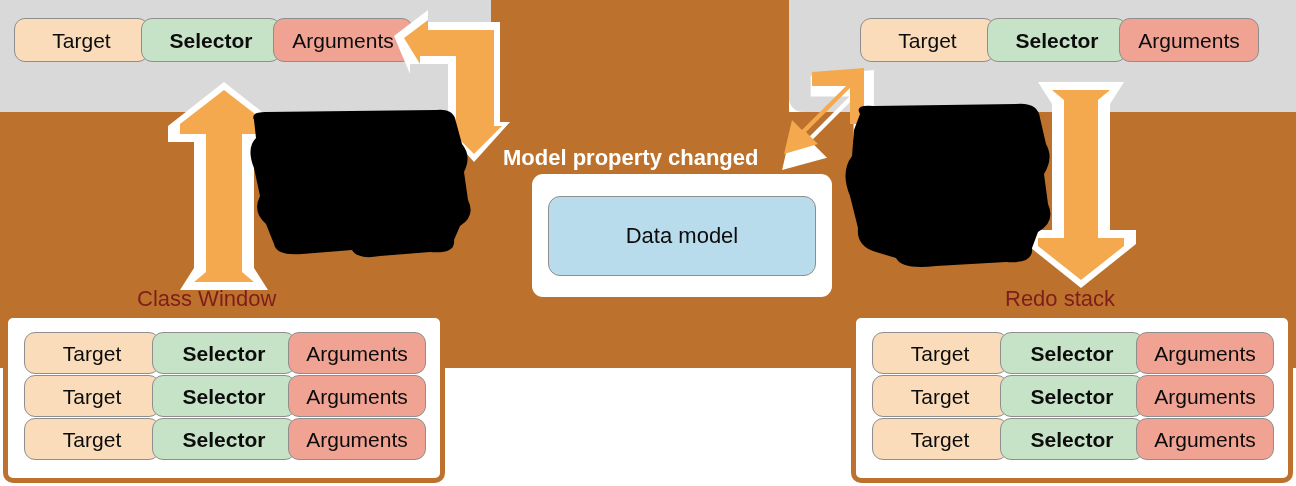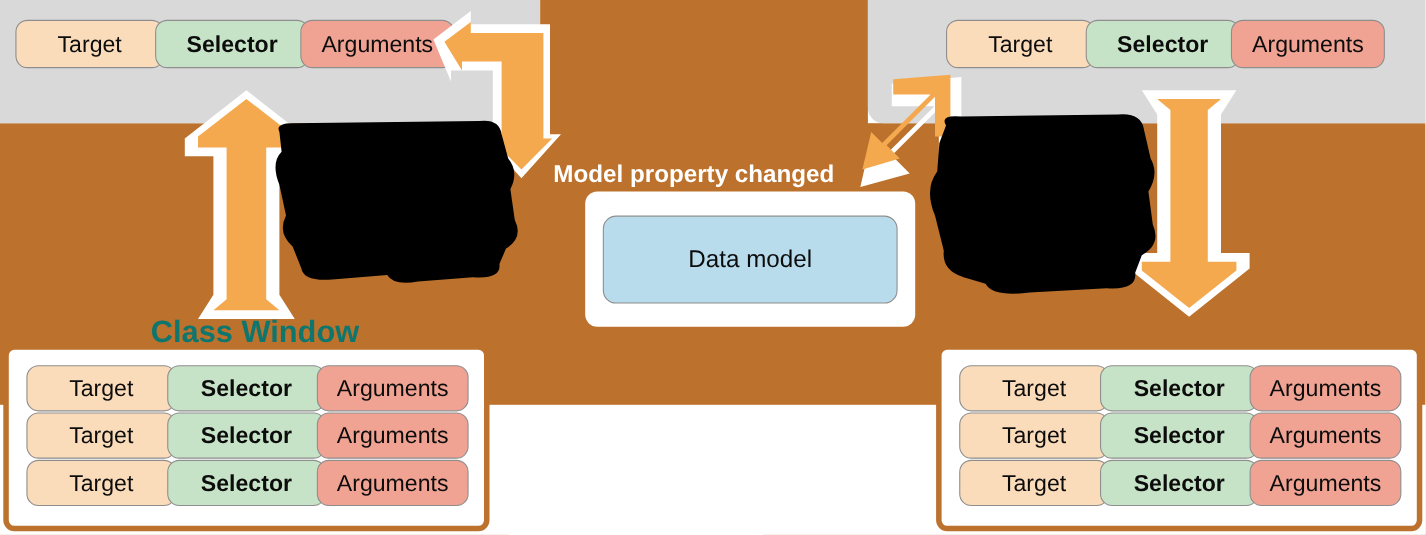--- a/index.html
+++ b/index.html
@@ -78,23 +78,23 @@
   .stack-right{ left:851px; top:313px; width:442px; height:170px; }
   .stack-card .pill-row + .pill-row{ margin-top:1px; }
   .stack-card .pill{ height:42px; }
   .stack-card .pill.target{ width:140px; }
   .stack-card .pill.selector{ width:148px; }
   .stack-card .pill.arguments{ width:142px; }
 
   
   .stack-title{
     position:absolute;
-    color:#0f766e;
-    font-size:28px;
-    font-weight:bold;
+    color:#7f1d1d;
+    font-size:22px;
+    font-weight:normal;
     white-space:nowrap;
   }
   .title-class-window{ left:137px; top:286px; }
   .title-redo-stack{  left:1005px; top:286px; }
 
   
   .model-label{
     position:absolute;
     left:503px; top:145px;
     color:#ffffff;
@@ -204,20 +204,21 @@
       <div class="pill selector">Selector</div>
       <div class="pill arguments">Arguments</div>
     </div>
     <div class="pill-row">
       <div class="pill target">Target</div>
       <div class="pill selector">Selector</div>
       <div class="pill arguments">Arguments</div>
     </div>
   </div>
 
+  <div class="stack-title title-redo-stack">Redo stack</div>
   <div class="stack-card stack-right">
     <div class="pill-row">
       <div class="pill target">Target</div>
       <div class="pill selector">Selector</div>
       <div class="pill arguments">Arguments</div>
     </div>
     <div class="pill-row">
       <div class="pill target">Target</div>
       <div class="pill selector">Selector</div>
       <div class="pill arguments">Arguments</div>

